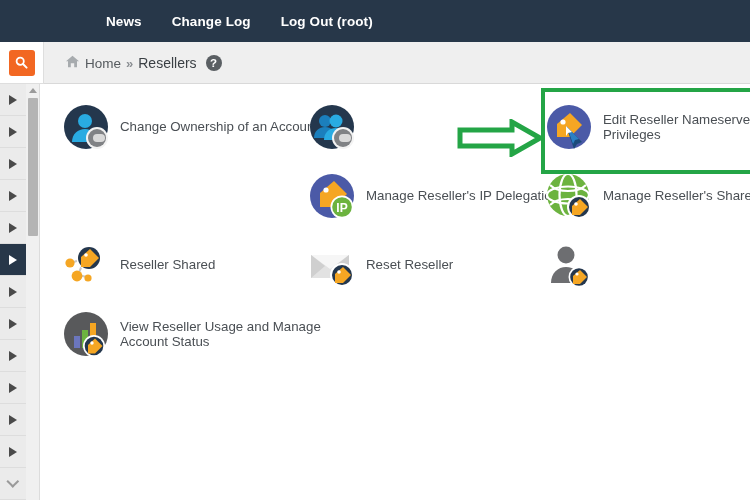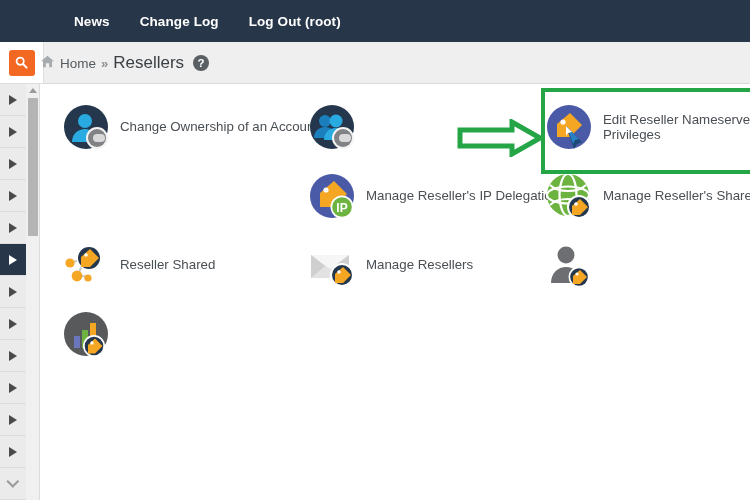--- a/index.html
+++ b/index.html
@@ -25,21 +25,21 @@
     position: absolute;
     top: 0; left: 0;
     width: 750px; height: 42px;
     background: #273749;
     display: flex;
     align-items: center;
   }
   .topnav-items {
     display: flex;
     align-items: center;
-    margin-left: 60px;
+    margin-left: 92px;
     gap: 30px;
     padding-left: 14px;
   }
   .topnav-link {
     color: #ffffff;
     font-size: 13.5px;
     font-weight: bold;
     letter-spacing: 0.1px;
     white-space: nowrap;
     cursor: pointer;
@@ -71,40 +71,40 @@
     border-radius: 3px;
     display: flex;
     align-items: center;
     justify-content: center;
     cursor: pointer;
   }
   .searchbtn svg { display: block; }
 
   .crumbs {
     position: absolute;
-    left: 40px; top: 0;
+    left: 65px; top: 0;
     height: 42px;
     display: flex;
     align-items: center;
     gap: 5px;
   }
   .home-icon { display: block; }
   .crumb-text {
     font-size: 13.5px;
     color: #555a5e;
     cursor: pointer;
     white-space: nowrap;
   }
   .crumb-sep {
     font-size: 13px;
     color: #8b8f93;
     font-weight: bold;
   }
   .crumb-current {
-    font-size: 17px;
+    font-size: 14px;
     color: #3a3f44;
     white-space: nowrap;
   }
   .help-icon {
     margin-left: 4px;
     width: 16px; height: 16px;
     border-radius: 50%;
     background: #5a5f63;
     color: #ffffff;
     font-size: 11.5px;
@@ -436,21 +436,21 @@
               <rect x="2" y="13" width="38" height="23" fill="#e2e2e2"></rect>
               <path d="M2 13 L21 27 L40 13 Z" fill="#f6f6f6"></path>
               <path d="M2 36 L16 24 L2 13 Z" fill="#cfcfcf"></path>
               <path d="M40 36 L26 24 L40 13 Z" fill="#cfcfcf"></path>
               <circle cx="33" cy="33" r="12" fill="#ffffff"></circle>
               <circle cx="33" cy="33" r="10" fill="#24374d"></circle>
               <path d="M34 25 L42 33 L34 41 L26 41 L26 32 Z" fill="#f5a623"></path>
               <circle cx="30" cy="30" r="1.8" fill="#ffffff"></circle>
             </svg>
           </span>
-          <span class="cell-label">Manage Resellers</span>
+          <span class="cell-label">Reset Reseller</span>
         </div>
 
         <div class="cell c3">
           <span class="ico">
             <svg width="46" height="46" viewBox="0 0 46 46">
               <circle cx="20" cy="13" r="8.5" fill="#6d6e71"></circle>
               <path d="M5 41 c0-10 7-16 15-16 s15 6 15 16 z" fill="#6d6e71"></path>
               <circle cx="33" cy="35" r="10.5" fill="#ffffff"></circle>
               <circle cx="33" cy="35" r="8.8" fill="#24374d"></circle>
               <path d="M34 28 L41 35 L34 42 L27 42 L27 34 Z" fill="#f5a623"></path>
@@ -468,20 +468,22 @@
               <circle cx="23" cy="23" r="22" fill="#58595b"></circle>
               <rect x="11" y="25" width="6" height="12" fill="#6b76bd"></rect>
               <rect x="19" y="19" width="6" height="18" fill="#6cb33f"></rect>
               <rect x="27" y="12" width="6" height="25" fill="#f5a623"></rect>
               <circle cx="31" cy="35" r="11" fill="#ffffff"></circle>
               <circle cx="31" cy="35" r="9.3" fill="#24374d"></circle>
               <path d="M32 27.5 L39.5 35 L32 42.5 L25 42.5 L25 34 Z" fill="#f5a623"></path>
               <circle cx="29" cy="32" r="1.7" fill="#ffffff"></circle>
             </svg>
           </span>
+          <span class="cell-label">View Reseller Usage and Manage
+Account Status</span>
         </div>
       </div>
 
     </div>
   </div>
 
   <div class="hl-box"></div>
 
   <div class="green-arrow">
     <svg width="86" height="38" viewBox="0 0 86 38">

